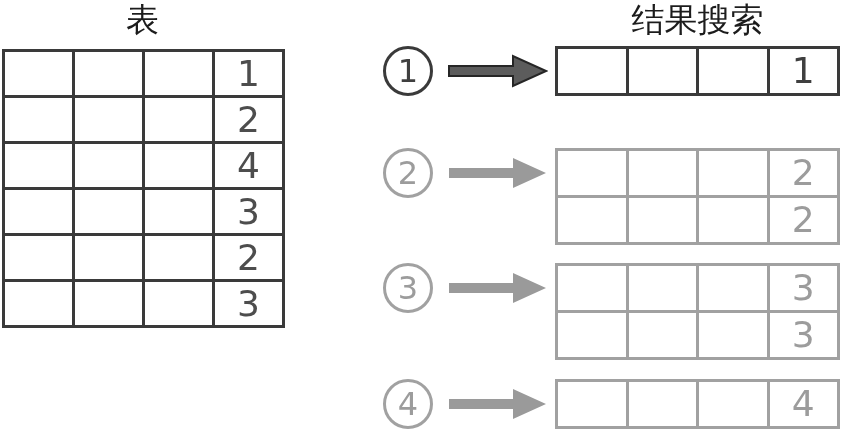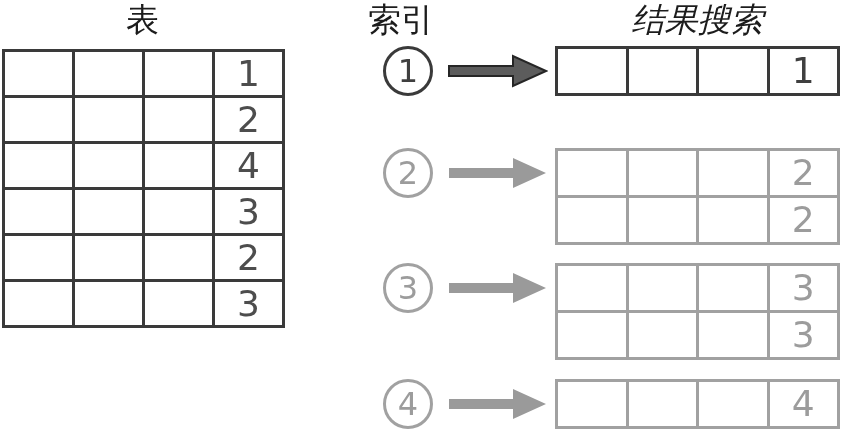--- a/index.html
+++ b/index.html
@@ -16,21 +16,21 @@
     top: 0;
     text-align: center;
     font-family: "Liberation Serif", "DejaVu Serif", serif;
     font-size: 33px;
     line-height: 40px;
     color: #1c1c1c;
     white-space: nowrap;
   }
   #title-table   { left: 0;     width: 285px; }
   #title-index   { left: 341px; width: 120px; }
-  #title-results { left: 555px; width: 285px; font-style: italic; }
+  #title-results { left: 555px; width: 285px; }
 
   
   .grid-table {
     display: grid;
     padding: 3px;
     gap: 3px;
     box-sizing: border-box;
     grid-template-columns: repeat(4, 1fr);
   }
   #source-table {
@@ -75,21 +75,20 @@
     width: 285px;
     grid-auto-rows: 44px;
     flex: none;
   }
 </style>
 </head>
 <body>
 
 <div class="canvas">
   <div class="sec-title" id="title-table">表</div>
-  <div class="sec-title" id="title-index">索引</div>
   <div class="sec-title" id="title-results">结果搜索</div>
 
   <div class="grid-table" id="source-table" style="background: rgb(58, 58, 58);">
       <div class="cell" style="color: rgb(77, 77, 77);"></div>
       <div class="cell" style="color: rgb(77, 77, 77);"></div>
       <div class="cell" style="color: rgb(77, 77, 77);"></div>
       <div class="cell" style="color: rgb(77, 77, 77);">1</div>
       <div class="cell" style="color: rgb(77, 77, 77);"></div>
       <div class="cell" style="color: rgb(77, 77, 77);"></div>
       <div class="cell" style="color: rgb(77, 77, 77);"></div>

